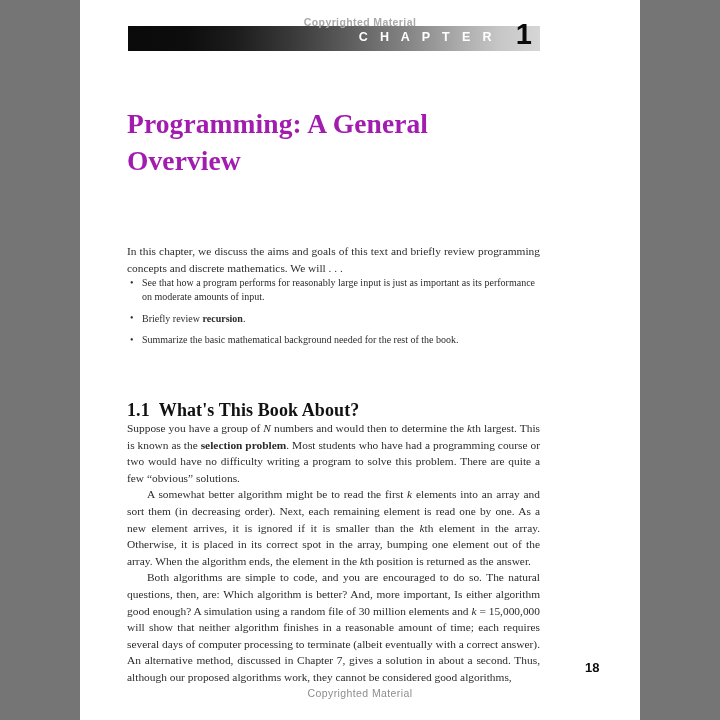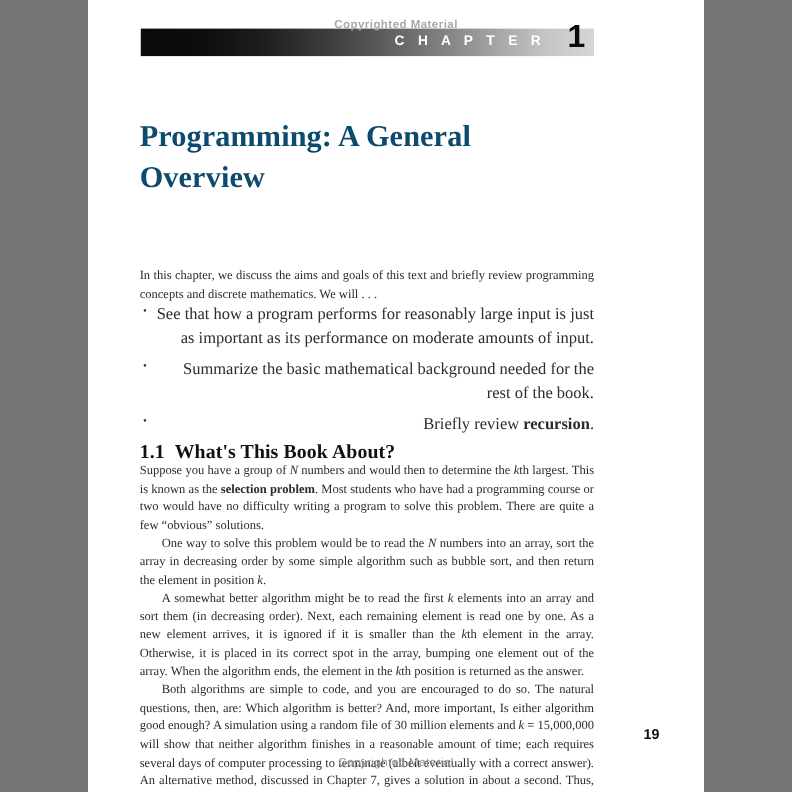--- a/index.html
+++ b/index.html
@@ -80,21 +80,21 @@
 
   
   .chapter-title {
     position: absolute;
     left: 47px;
     top: 88px;
     width: 400px;
     font-size: 27.5px;
     font-weight: bold;
     line-height: 1.33;
-    color: #0c4a6e;
+    color: #a21caf;
     letter-spacing: 0.1px;
   }
 
   
   .intro {
     position: absolute;
     left: 47px;
     top: 232px;
     width: 413px;
     font-size: 11.4px;
@@ -111,24 +111,23 @@
     top: 276px;
     width: 413px;
     margin: 0;
     padding: 0;
     list-style: none;
   }
   .bullets li {
     position: relative;
     padding-left: 15px;
     margin-bottom: 7px;
-    font-size: 15px;
+    font-size: 10px;
     line-height: 1.44;
     color: #2c2c2c;
-    text-align: right;
   }
   .bullets li::before {
     content: "\2022";
     position: absolute;
     left: 3px;
     top: -0.5px;
     font-size: 10px;
     color: #2c2c2c;
   }
 
@@ -201,33 +200,32 @@
       <div class="chapter-word">C H A P T E R</div>
       <div class="chapter-number">1</div>
     </div>
 
     <h1 class="chapter-title">Programming: A General Overview</h1>
 
     <p class="intro">In this chapter, we discuss the aims and goals of this text and briefly review programming concepts and discrete mathematics. We will . . .</p>
 
     <ul class="bullets">
       <li><span>See that how a program performs for reasonably large input is just as important as its performance on moderate amounts of input.</span></li>
+      <li><span>Briefly review <b>recursion</b>.</span></li>
       <li><span>Summarize the basic mathematical background needed for the rest of the book.</span></li>
-      <li><span>Briefly review <b>recursion</b>.</span></li>
     </ul>
 
     <h2 class="section-heading">
       <span class="sec-num">1.1</span><span>What's This Book About?</span>
     </h2>
 
     <div class="body-text">
       <p><span>Suppose you have a group of </span><i class="math">N</i><span> numbers and would then to determine the </span><i class="math">k</i><span>th largest. This is known as the </span><b>selection problem</b><span>. Most students who have had a programming course or two would have no difficulty writing a program to solve this problem. There are quite a few “obvious” solutions.</span></p>
-      <p class="indent"><span>One way to solve this problem would be to read the </span><i class="math">N</i><span> numbers into an array, sort the array in decreasing order by some simple algorithm such as bubble sort, and then return the element in position </span><i class="math">k</i><span>.</span></p>
       <p class="indent"><span>A somewhat better algorithm might be to read the first </span><i class="math">k</i><span> elements into an array and sort them (in decreasing order). Next, each remaining element is read one by one. As a new element arrives, it is ignored if it is smaller than the </span><i class="math">k</i><span>th element in the array. Otherwise, it is placed in its correct spot in the array, bumping one element out of the array. When the algorithm ends, the element in the </span><i class="math">k</i><span>th position is returned as the answer.</span></p>
       <p class="indent"><span>Both algorithms are simple to code, and you are encouraged to do so. The natural questions, then, are: Which algorithm is better? And, more important, Is either algorithm good enough? A simulation using a random file of 30 million elements and </span><i class="math">k</i><span> = 15,000,000 will show that neither algorithm finishes in a reasonable amount of time; each requires several days of computer processing to terminate (albeit eventually with a correct answer). An alternative method, discussed in Chapter 7, gives a solution in about a second. Thus, although our proposed algorithms work, they cannot be considered good algorithms,</span></p>
     </div>
 
-    <div class="page-number">19</div>
+    <div class="page-number">18</div>
 
     <div class="copyright-bottom">Copyrighted Material</div>
 
   </div>
 </div>
 
 </body></html>

